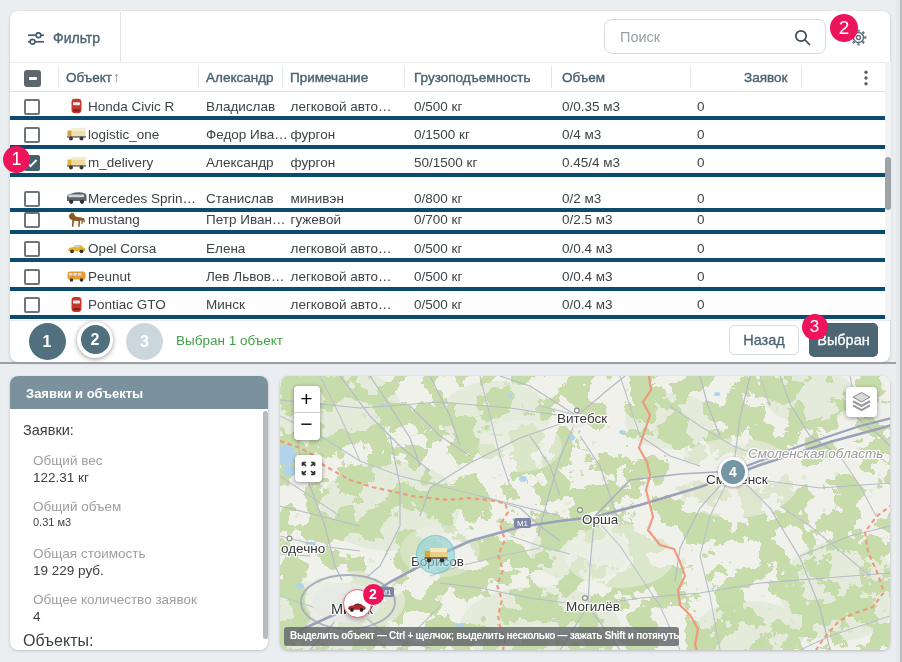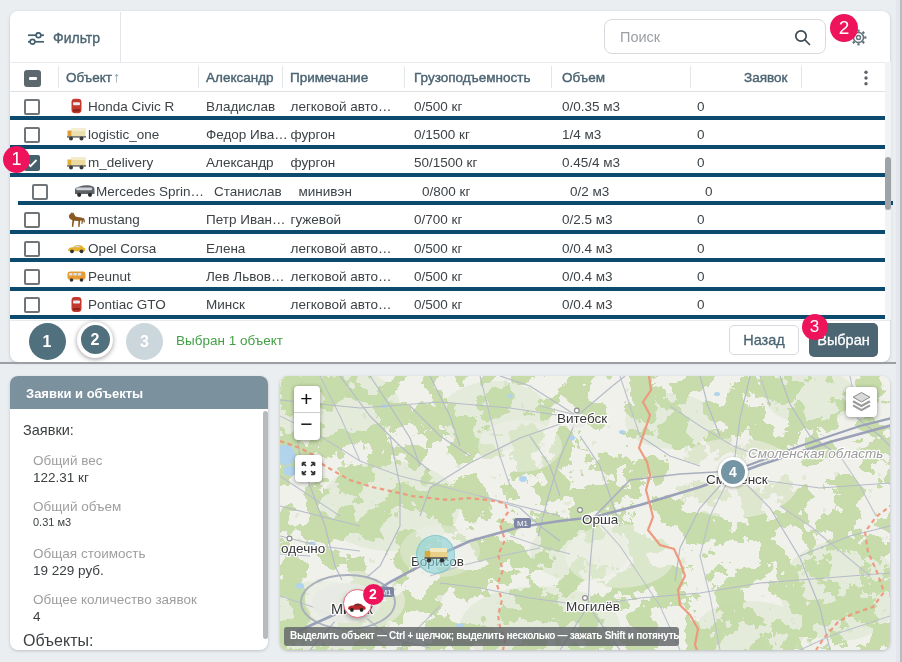--- a/index.html
+++ b/index.html
@@ -119,21 +119,21 @@
             <path d="M0.5 3.5 h4 v6 h-4 z" fill="#df9c36"></path>
             <rect x="0" y="9" width="19" height="1.8" fill="#80807a"></rect>
             <circle cx="4" cy="11.5" r="2" fill="#3a3a3a"></circle>
             <circle cx="14.5" cy="11.5" r="2" fill="#3a3a3a"></circle>
           </svg>
         </div>
       <div class="c" style="left:78px;">logistic_one</div>
       <div class="c" style="left:196px;">Федор Ива…</div>
       <div class="c" style="left:280.5px;">фургон</div>
       <div class="c" style="left:404px;">0/1500 кг</div>
-      <div class="c" style="left:552px;">1/4 м3</div>
+      <div class="c" style="left:552px;">0/4 м3</div>
       <div class="c" style="left:687px;">0</div>
     </div>
     <div class="row" style="top:148.8px;">
       <div class="abs" style="left:14px; top:6.6px; width:16px; height:16px; background:#46606b; border-radius:2px;">
         <svg width="16" height="16" viewBox="0 0 16 16">
             <path d="M3.5 8.2 L6.5 11.2 L12.5 5" stroke="#fff" stroke-width="1.8" fill="none"></path>
           </svg>
       </div>
       <div class="ic">
           <svg width="19" height="14" viewBox="0 0 19 14">
@@ -145,21 +145,21 @@
             <circle cx="14.5" cy="11.5" r="2" fill="#3a3a3a"></circle>
           </svg>
         </div>
       <div class="c" style="left:78px;">m_delivery</div>
       <div class="c" style="left:196px;">Александр</div>
       <div class="c" style="left:280.5px;">фургон</div>
       <div class="c" style="left:404px;">50/1500 кг</div>
       <div class="c" style="left:552px;">0.45/4 м3</div>
       <div class="c" style="left:687px;">0</div>
     </div>
-    <div class="row" style="top:177px;margin-left:8px;">
+    <div class="row" style="top:184px;">
       <div class="cb"></div>
       <div class="ic">
           <svg width="21" height="14" viewBox="0 0 21 14">
             <path d="M1 10 v-4.2 q0-2 2-2.5 L9 1.6 q6-1 10 .8 q1.7.9 1.5 3.4 V10 z" fill="#5d6266"></path>
             <rect x="2.2" y="3.6" width="16" height="2.7" rx="1.2" fill="#ced4d9"></rect>
             <circle cx="5.2" cy="10.8" r="2.1" fill="#2c2c2c"></circle>
             <circle cx="16" cy="10.8" r="2.1" fill="#2c2c2c"></circle>
           </svg>
         </div>
       <div class="c" style="left:78px;">Mercedes Sprin…</div>

